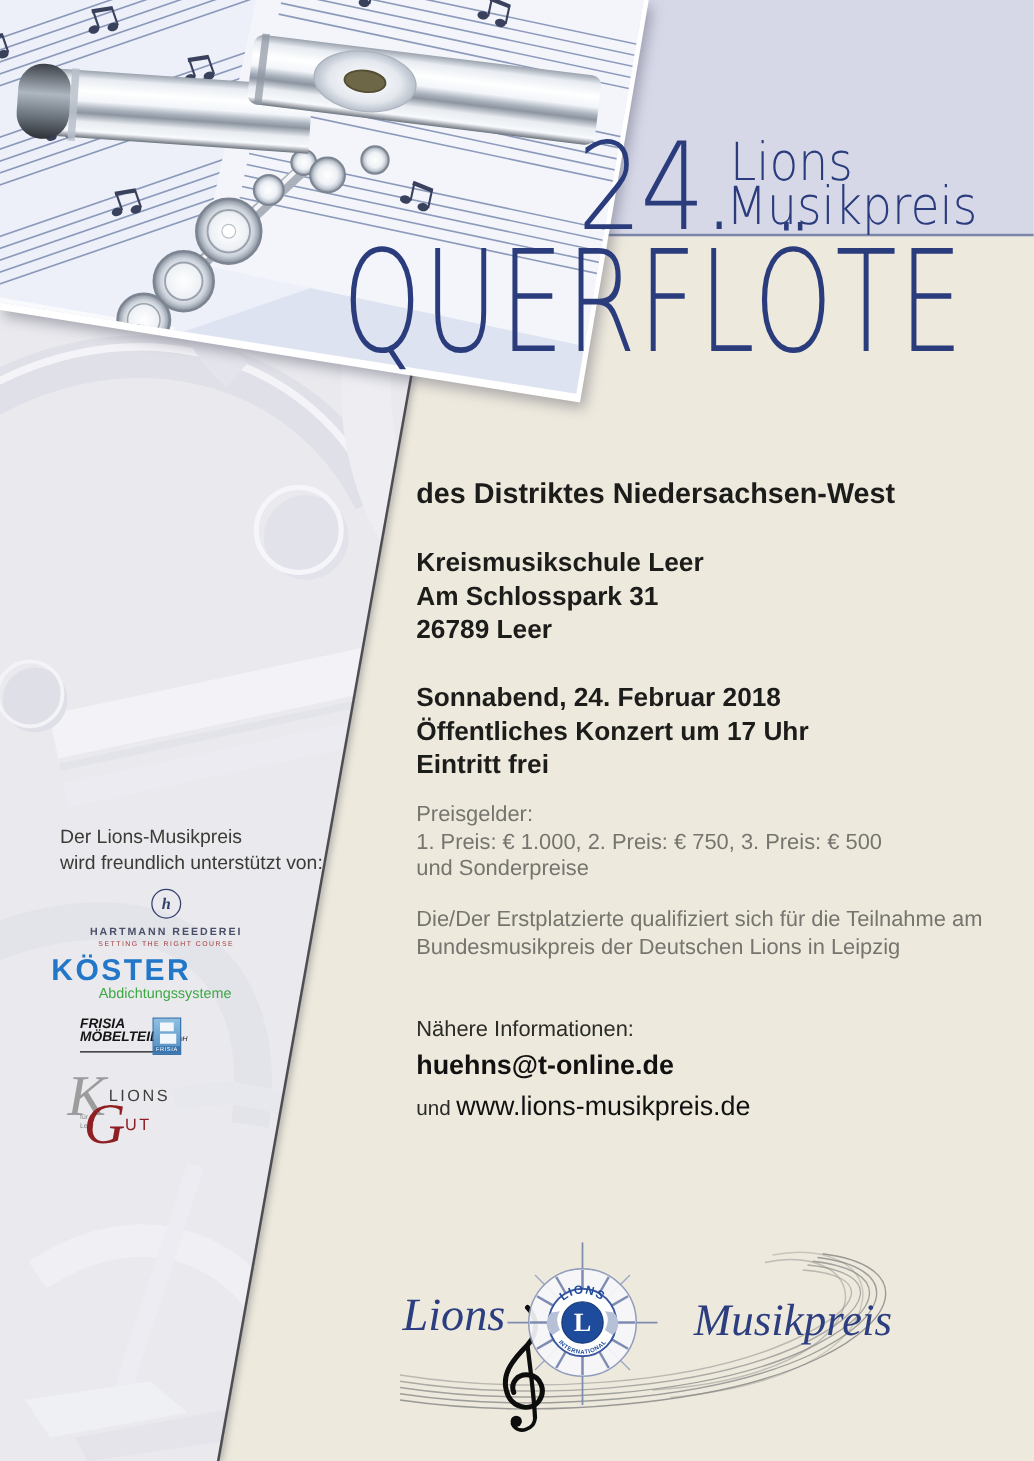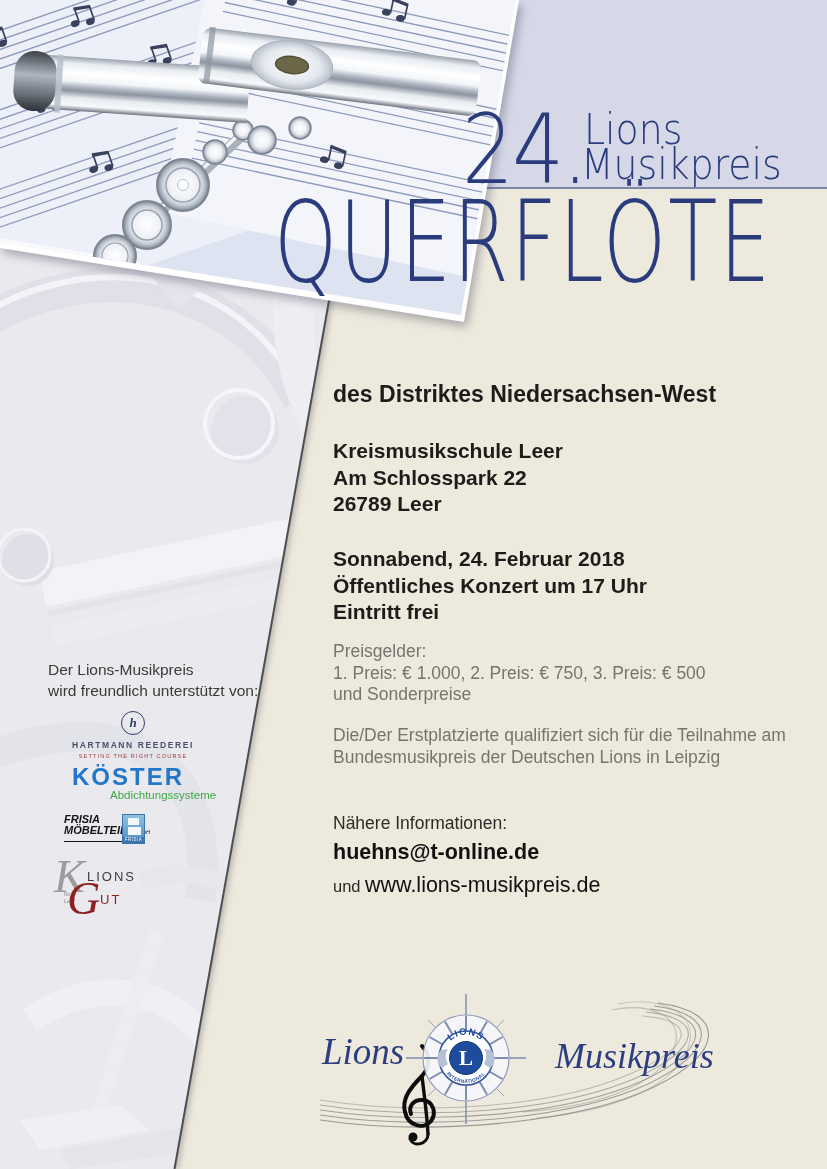--- a/index.html
+++ b/index.html
@@ -41,21 +41,21 @@
   #web .site{font-size:21.5px;font-weight:normal;color:#111}
 
   
   #supp-h{left:48px;top:659px;font-size:15.5px;color:#3a3a36;line-height:21px}
   #hartmann{left:48px;top:711px;width:170px;text-align:center}
   #hartmann .circ{width:22px;height:22px;border:1.3px solid #32406b;border-radius:50%;margin:0 auto;
      font-family:"Liberation Serif",serif;font-style:italic;font-weight:bold;font-size:13px;color:#32406b;
      line-height:21px;text-align:center}
   #hartmann .nm{margin-top:5px;font-size:8.5px;letter-spacing:1.6px;color:#4a5068;font-weight:bold}
   #hartmann .tg{margin-top:3px;font-size:5.5px;letter-spacing:1.2px;color:#a33c3c}
-  #koester{left:72px;top:763px}
+  #koester{left:41px;top:763px}
   #koester .nm{font-size:24px;font-weight:bold;letter-spacing:2px;color:#2277c8}
   #koester .tg{font-size:11.5px;color:#3ea844;margin:-2px 0 0 38px}
   #frisia{left:64px;top:814px;width:110px}
   #frisia .l1,#frisia .l2{font-size:11px;font-weight:bold;font-style:italic;color:#141414;line-height:11px}
   #frisia .gm{font-size:5.5px;font-weight:normal}
   #frisia .ul{width:62px;border-bottom:1.5px solid #141414;margin-top:3px}
   #fbadge{left:58px;top:0;width:21px;height:28px;background:linear-gradient(180deg,#8fc0e2,#4f8cc0);
      border:1px solid #3a76ad}
   #fbadge .b1{position:absolute;left:5px;top:3px;width:11px;height:7px;background:#f2f7fb}
   #fbadge .b2{position:absolute;left:5px;top:12px;width:13px;height:8px;background:#f2f7fb}
@@ -220,21 +220,21 @@
 </svg>
 
 <div class="abs navy" id="t24">24.</div>
 <div class="abs navy" id="tl1">Lions</div>
 <div class="abs navy" id="tl2">Musikpreis</div>
 <div class="abs navy" id="querflote">QUERFLÖTE</div>
 
 <div class="abs rc" id="subtitle">des Distriktes Niedersachsen-West</div>
 <div class="abs rc" id="venue">
   <div>Kreismusikschule Leer</div>
-  <div>Am Schlosspark 22</div>
+  <div>Am Schlosspark 31</div>
   <div>26789 Leer</div>
 </div>
 <div class="abs rc" id="event">
   <div>Sonnabend, 24. Februar 2018</div>
   <div>Öffentliches Konzert um 17 Uhr</div>
   <div>Eintritt frei</div>
 </div>
 <div class="abs rc" id="prizes">
   <div>Preisgelder:</div>
   <div>1. Preis: € 1.000, 2. Preis: € 750, 3. Preis: € 500</div>

